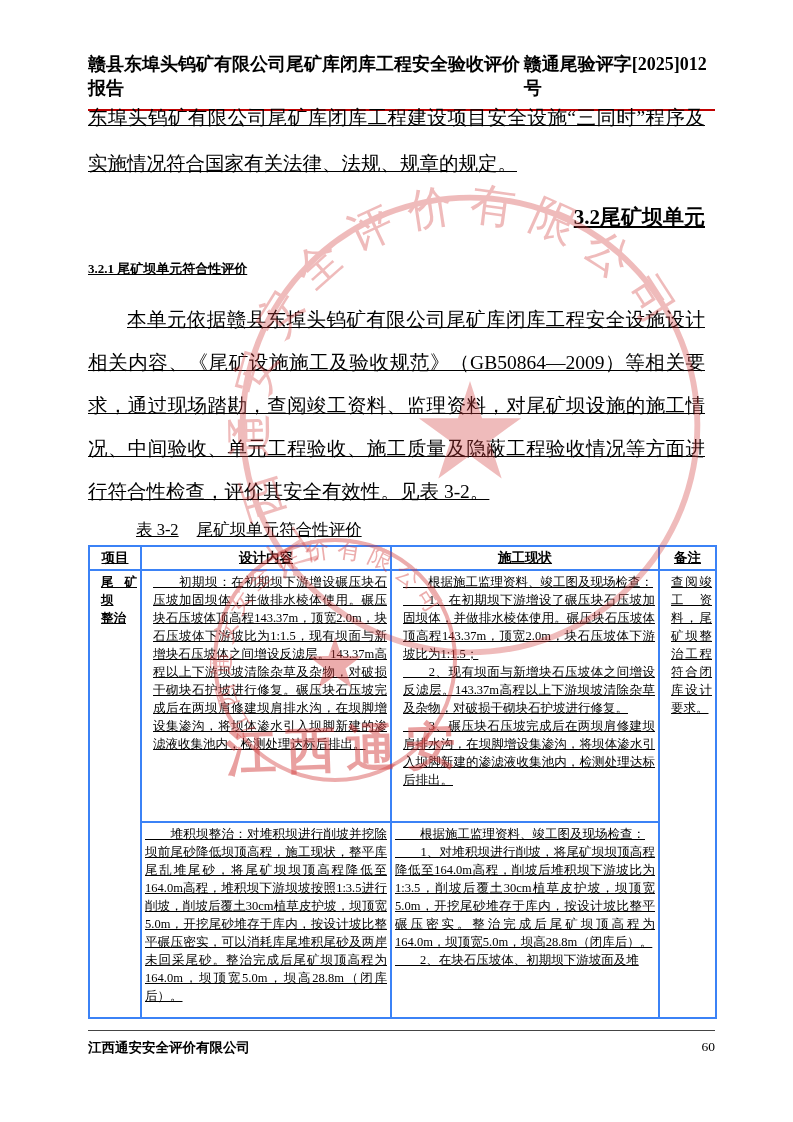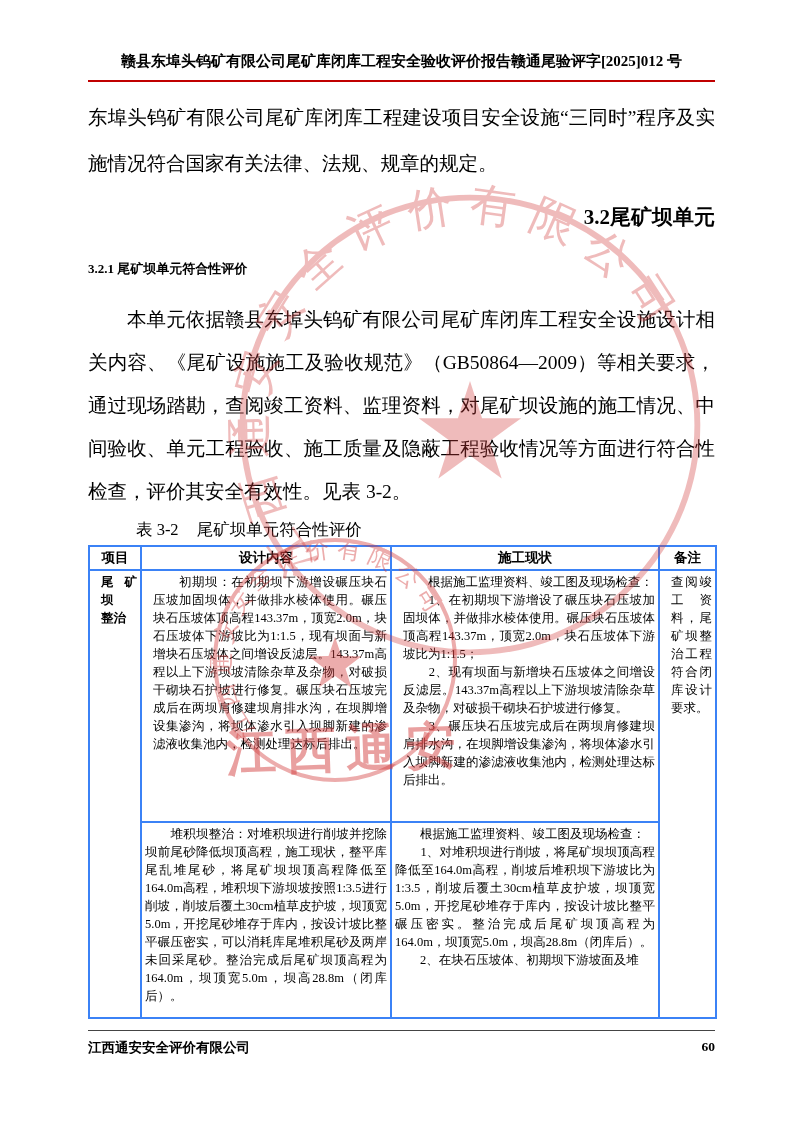--- a/index.html
+++ b/index.html
@@ -13,29 +13,29 @@
     font-family: "Liberation Serif", "DejaVu Serif", serif;
     color: #000;
   }
   
   .doc-header {
     position: absolute;
     left: 88px; right: 78px; top: 52px;
     display: flex;
     justify-content: center;
     align-items: flex-end;
-    font-size: 15px;
+    font-size: 18px;
     font-weight: bold;
     padding-bottom: 9px;
     border-bottom: 2.5px solid #c00000;
   }
   
   .doc-main {
     position: absolute;
-    left: 88px; right: 78px; top: 95px;
+    left: 88px; right: 88px; top: 95px; text-decoration: underline;
   }
   .intro-par {
     font-size: 19.5px;
     line-height: 46px;
     text-align: justify;
   }
   .h-section {
     margin-top: 16px;
     font-size: 21px;
     line-height: 28px;
@@ -96,21 +96,21 @@
   .doc-footer {
     position: absolute;
     left: 88px; right: 78px; top: 1030px;
     border-top: 1px solid #444;
     padding-top: 8px;
     display: flex;
     justify-content: space-between;
     font-size: 13.5px;
     font-weight: bold;
   }
-  .doc-footer .page-num { font-weight: bold; margin-left: 47px; }
+  .doc-footer .page-num { font-weight: normal; margin-left: 47px; }
   
   .seal {
     position: absolute;
     pointer-events: none;
     color: #d23b3b;
     z-index: 6;
   }
   .seal-large { left: 225px; top: 180px; opacity: 0.34; }
   .seal-small { left: 205px; top: 530px; opacity: 0.42; }
   .seal-fragment {

